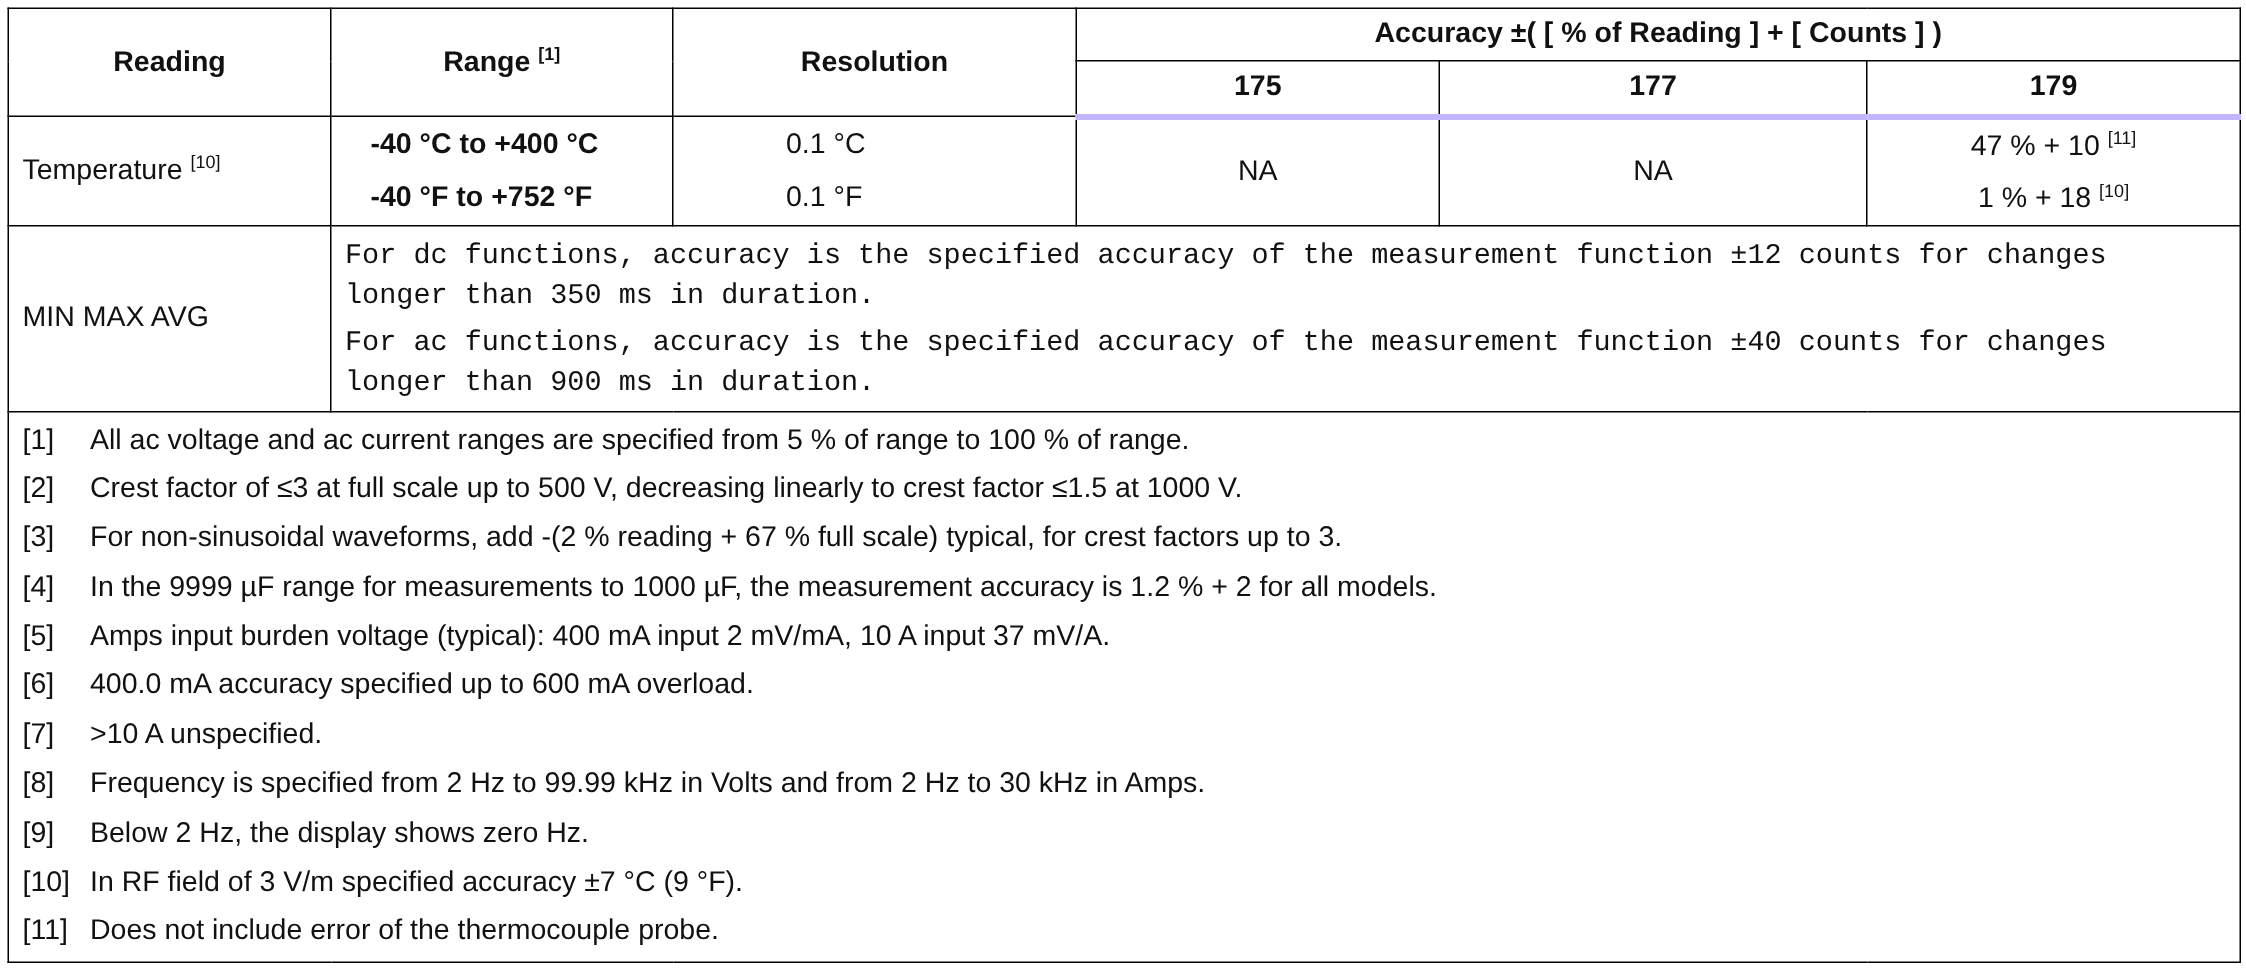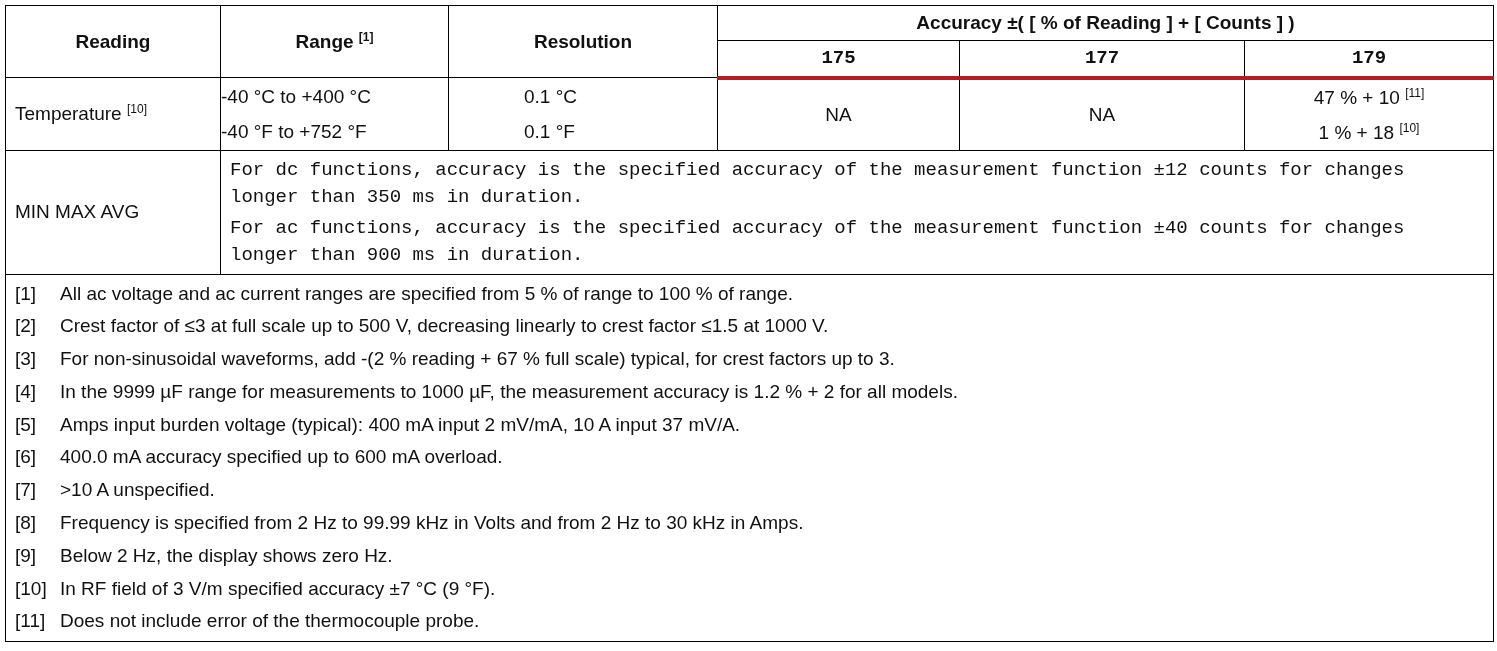--- a/index.html
+++ b/index.html
@@ -5,21 +5,21 @@
   html, body { margin: 0; padding: 0; background: #ffffff; }
   body { width: 1497px; height: 651px; overflow: hidden; position: relative;
          font-family: "Liberation Sans", sans-serif; color: #111; }
   table.spec { position: absolute; left: 5px; top: 5px; width: 1488px;
                border-collapse: collapse; table-layout: fixed; font-size: 19px; }
   table.spec td, table.spec th { border: 1px solid #000; padding: 0; vertical-align: middle; }
   th { font-weight: bold; text-align: center; }
   sup { font-size: 12px; vertical-align: 7px; line-height: 0; }
   .h1 { height: 35px; }
   .h2 { height: 37px; }
-  tr.header-bottom th { border-bottom: 4px solid #b91c1c; font-family: Liberation Mono, monospace; }
+  tr.header-bottom th { border-bottom: 4px solid #c4b5fd; }
   .cell-left { text-align: left; padding-left: 9px !important; }
   .center { text-align: center; }
   .stack div { height: 35px; line-height: 35px; }
   .stack-r div { height: 35px; line-height: 35px; }
   .para { padding: 0 9px !important; line-height: 27px; font-family: Liberation Mono, monospace; }
   .para p { margin: 4px 0 3px 0; }
   .notes td { padding: 6px 9px 0 9px !important; vertical-align: top; }
   .note { display: flex; height: 32.8px; line-height: 26px; }
   .note .num { width: 45px; flex: none; }
   .note .txt { flex: 1; }
@@ -43,21 +43,21 @@
     <th rowspan="2"><span>Resolution</span></th>
     <th colspan="3"><span>Accuracy ±( [ % of Reading ] + [ Counts ] )</span></th>
   </tr>
   <tr class="h2 header-bottom">
     <th>175</th>
     <th>177</th>
     <th>179</th>
   </tr>
   <tr>
     <td class="cell-left"><span>Temperature</span> <sup>[10]</sup></td>
-    <td class="stack" style="">
+    <td class="stack" style="padding-left:26px;font-weight:bold;">
       <div>-40 °C to +400 °C</div>
       <div>-40 °F to +752 °F</div>
     </td>
     <td class="stack" style="padding-left:75px;">
       <div>0.1 °C</div>
       <div>0.1 °F</div>
     </td>
     <td class="center">NA</td>
     <td class="center">NA</td>
     <td class="center stack-r">

